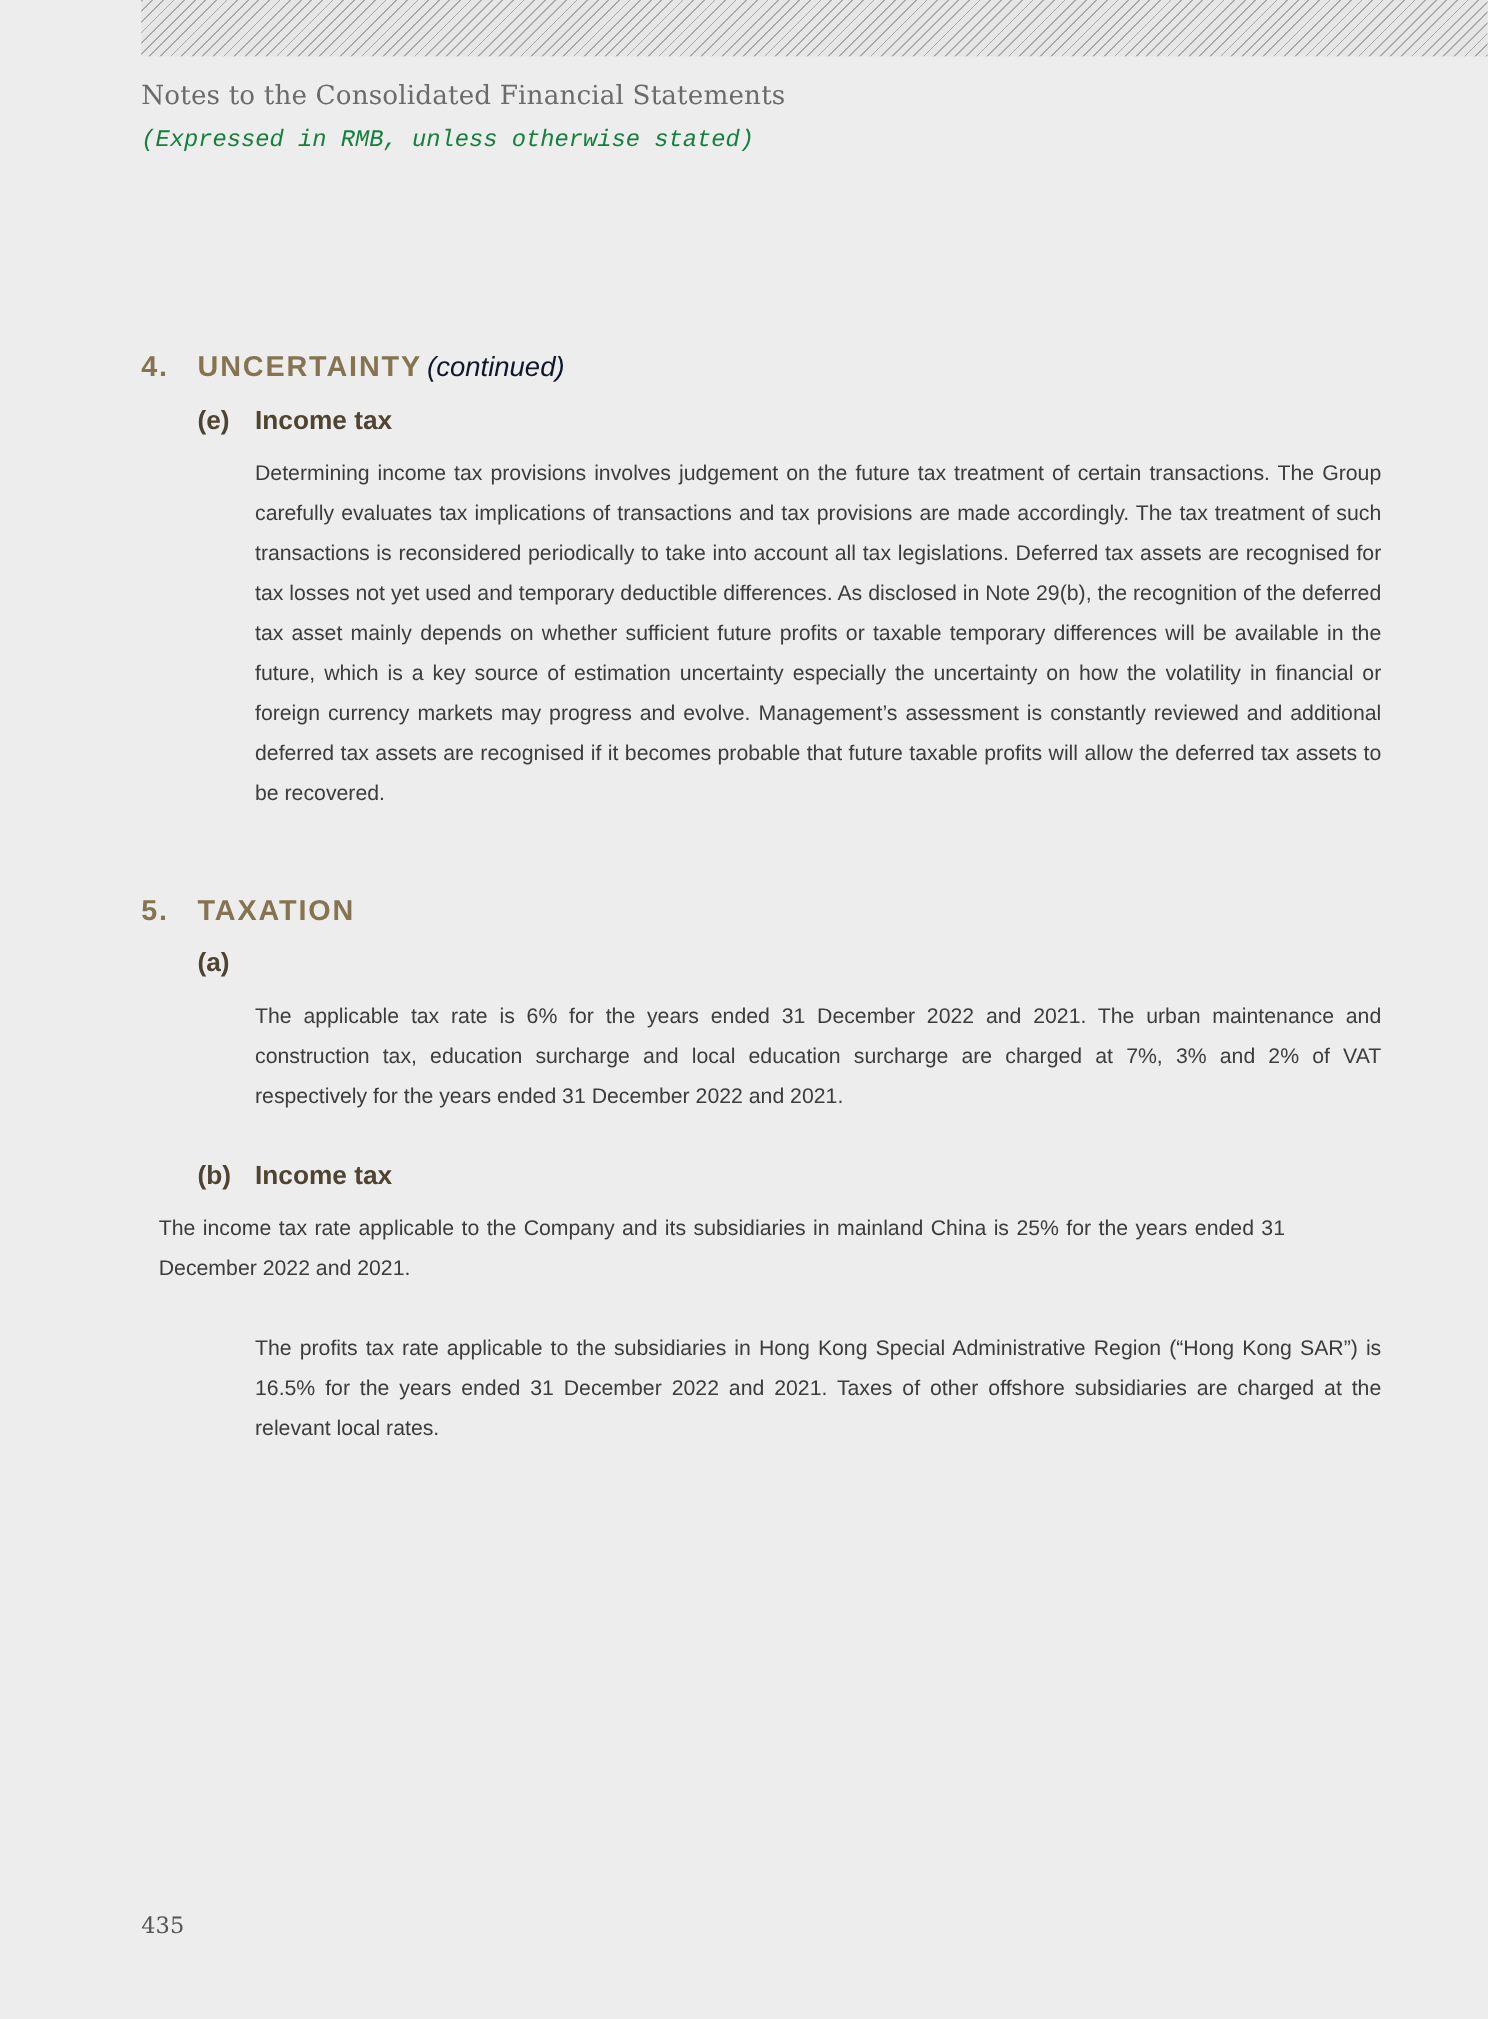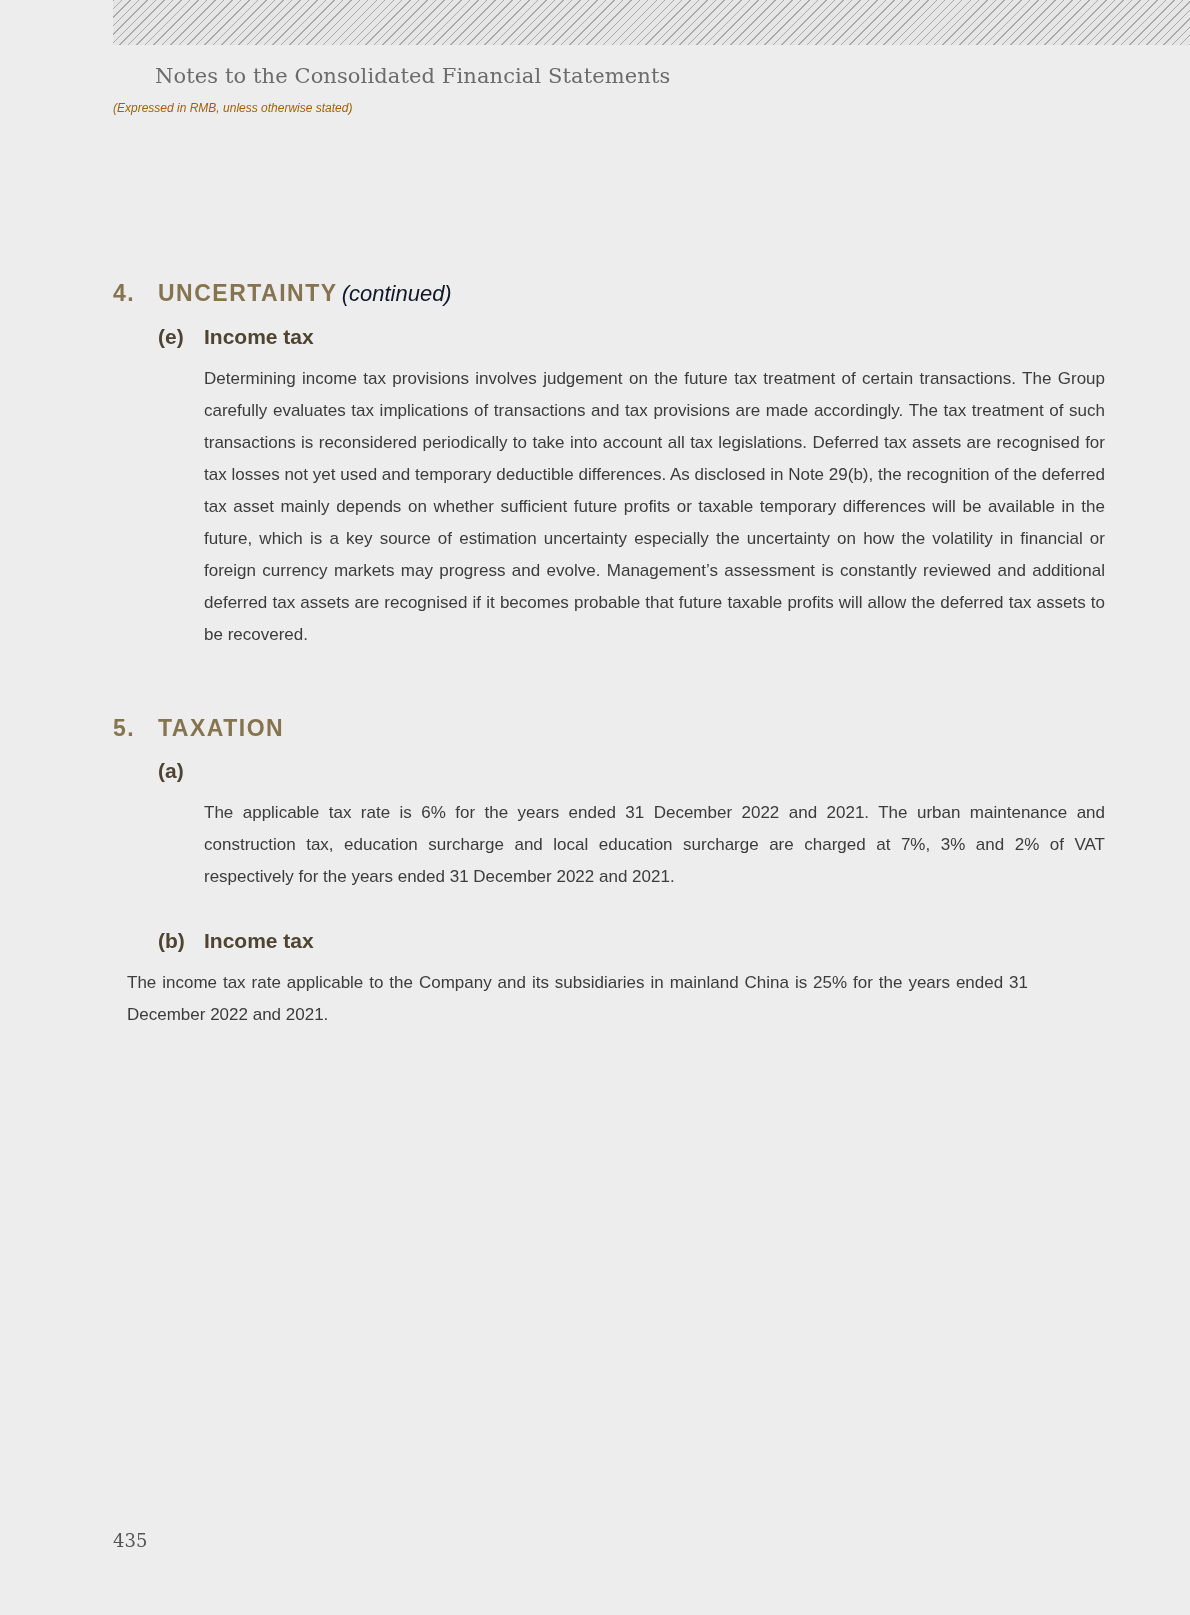--- a/index.html
+++ b/index.html
@@ -26,30 +26,29 @@
       );
     }
     .running-title {
       position: absolute;
       left: 113px;
       top: 64px;
       font-family: "DejaVu Serif", "Liberation Serif", serif;
       font-size: 21px;
       color: #6b6b6b;
       letter-spacing: 0.1px;
-      margin-left: 42px;
     }
     .running-sub {
       position: absolute;
       left: 113px;
       top: 101px;
-      font-family: Liberation Sans, sans-serif;
+      font-family: Liberation Mono, monospace;
       font-style: italic;
-      font-size: 12px;
-      color: #a16207;
+      font-size: 19px;
+      color: #15803d;
     }
     .sec {
       position: absolute;
       left: 113px;
       width: 993px;
     }
     .sec-head {
       display: flex;
       font-family: "Liberation Sans", sans-serif;
       font-weight: bold;
@@ -133,15 +132,16 @@
   </div>
 
   <div class="para" style="margin-top:12px;">The applicable tax rate is 6% for the years ended 31 December 2022 and 2021. The urban maintenance and construction tax, education surcharge and local education surcharge are charged at 7%, 3% and 2% of VAT respectively for the years ended 31 December 2022 and 2021.</div>
 
   <div class="sub-head" style="margin-top:34px;">
     <span class="sub-num">(b)</span>
     <span>Income tax</span>
   </div>
 
   <div class="para" style="margin-top:12px;margin-left:14px;">The income tax rate applicable to the Company and its subsidiaries in mainland China is 25% for the years ended 31 December 2022 and 2021.</div>
+  <div class="para" style="margin-top:32px;">The profits tax rate applicable to the subsidiaries in Hong Kong Special Administrative Region (“Hong Kong SAR”) is 16.5% for the years ended 31 December 2022 and 2021. Taxes of other offshore subsidiaries are charged at the relevant local rates.</div>
 </div>
 
 <div class="page-num">435</div>
 
 </body></html>

